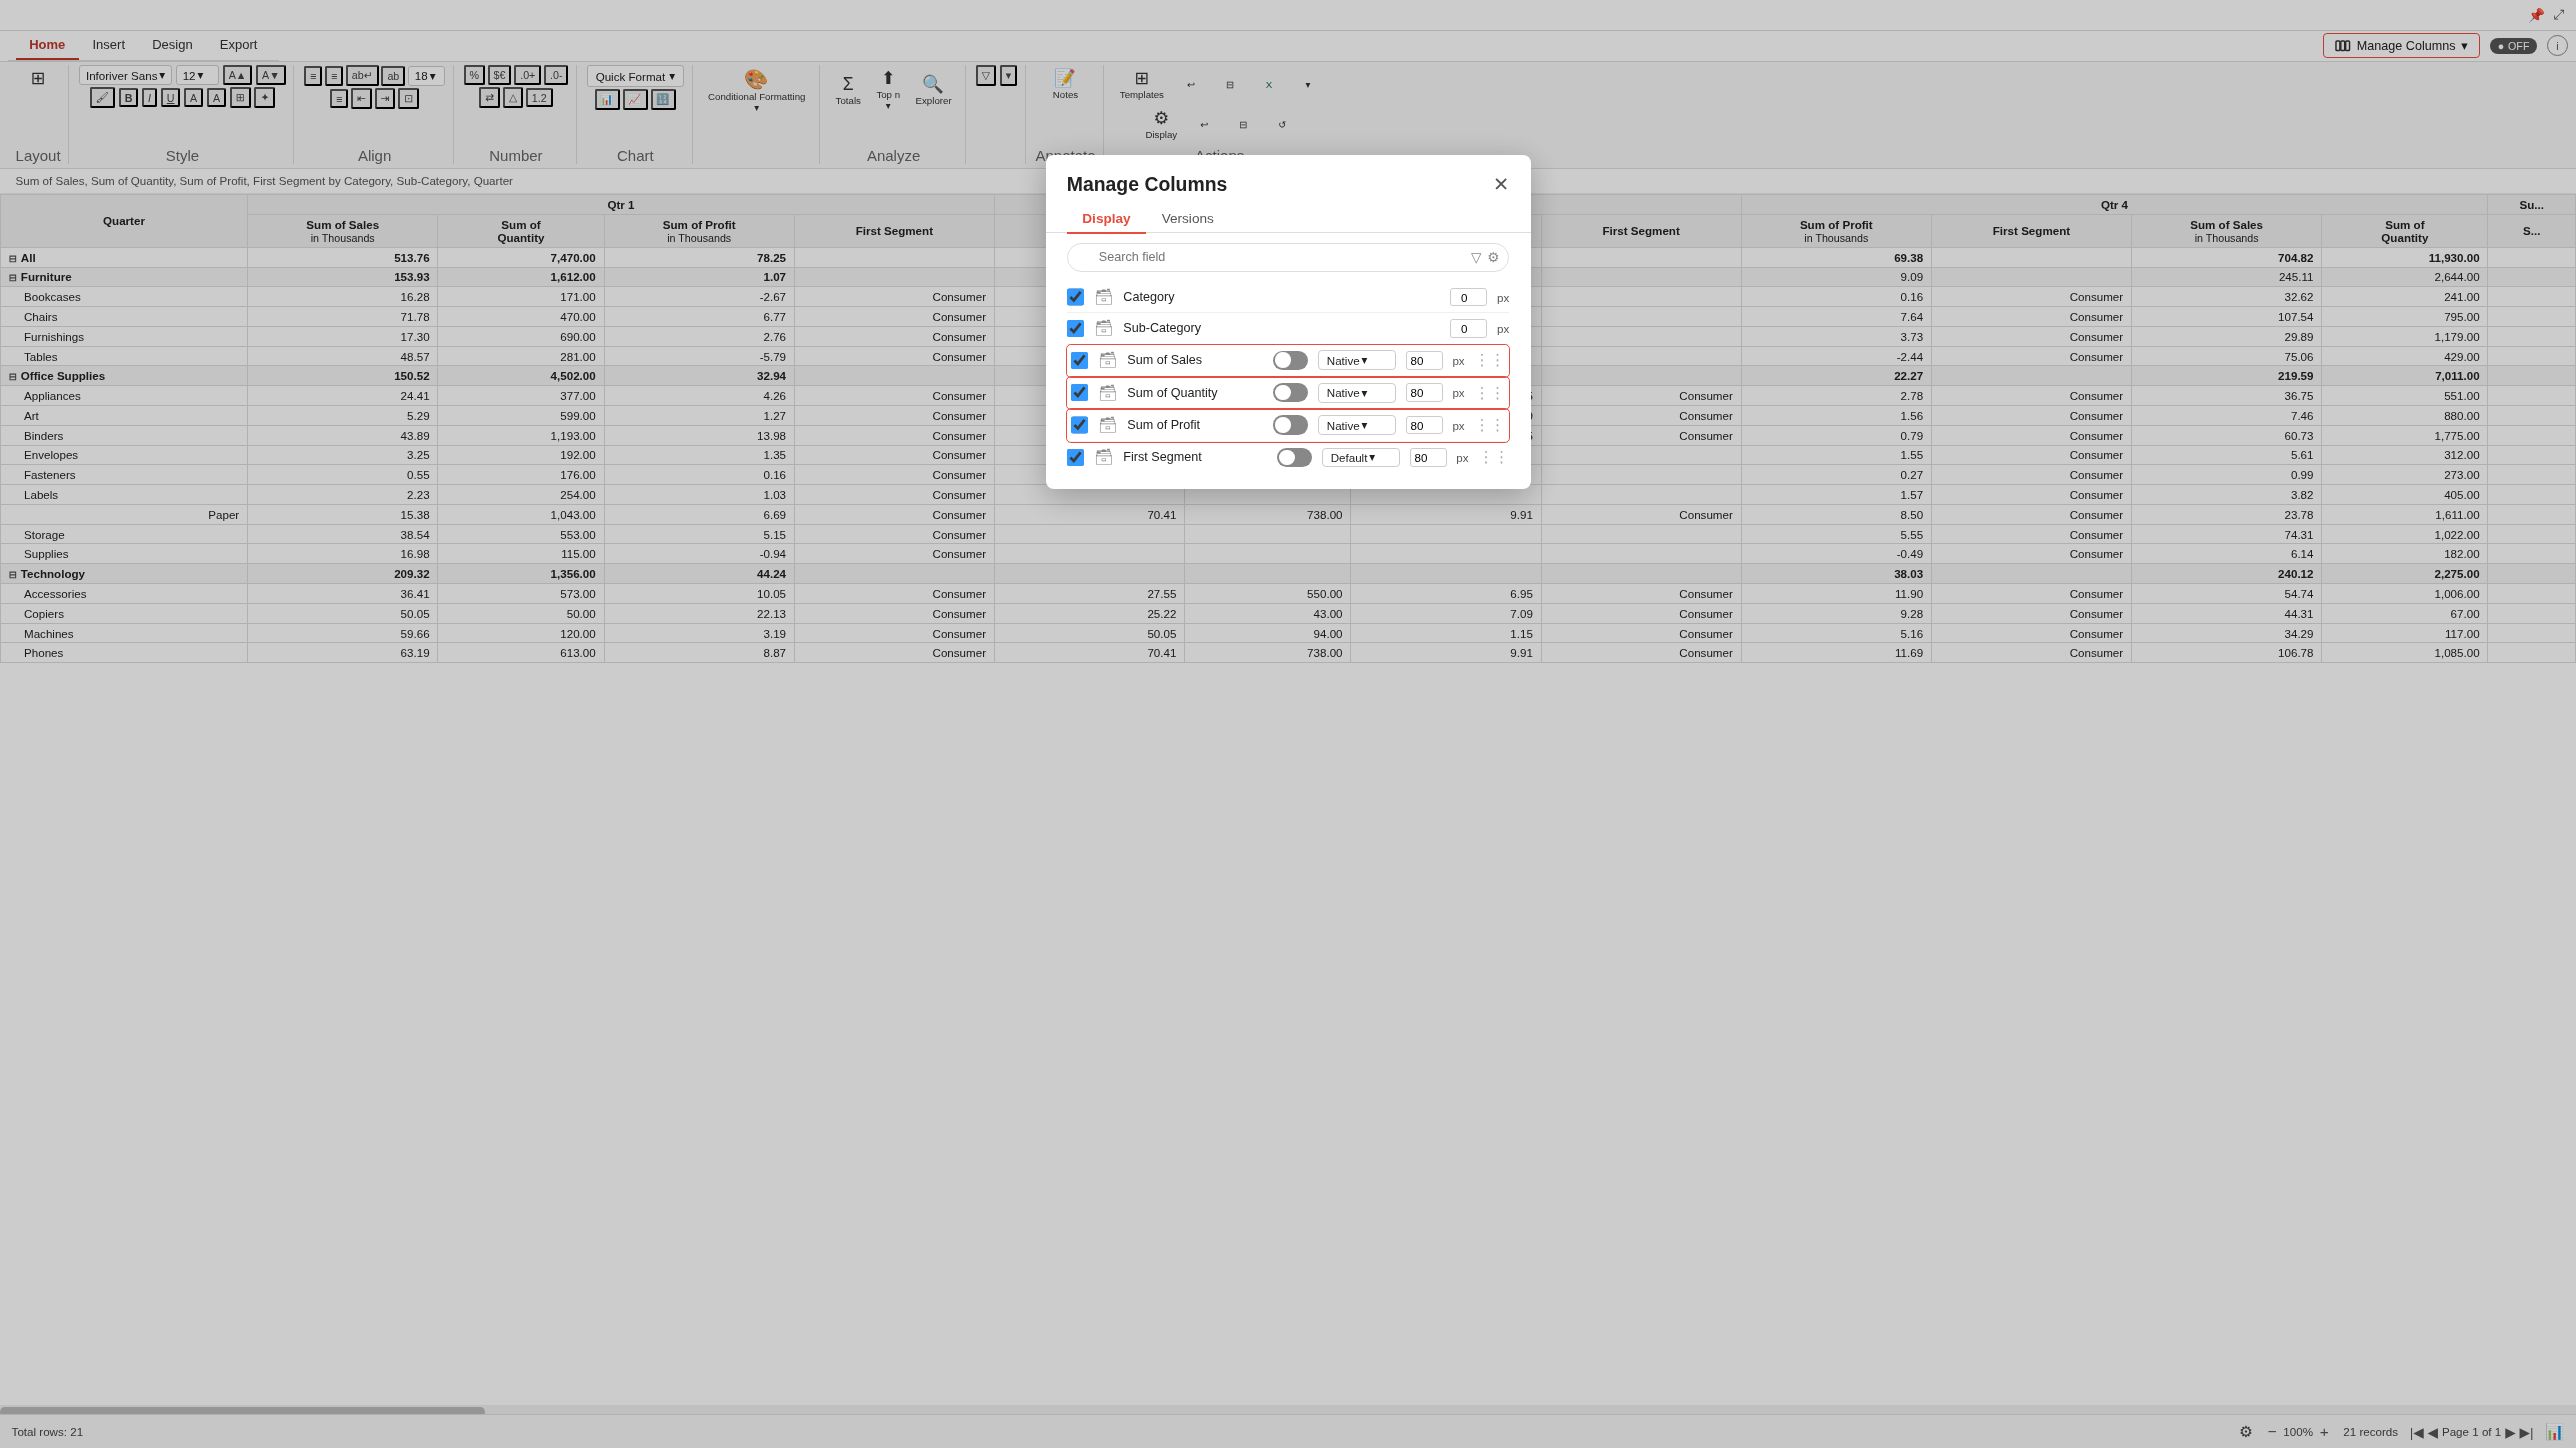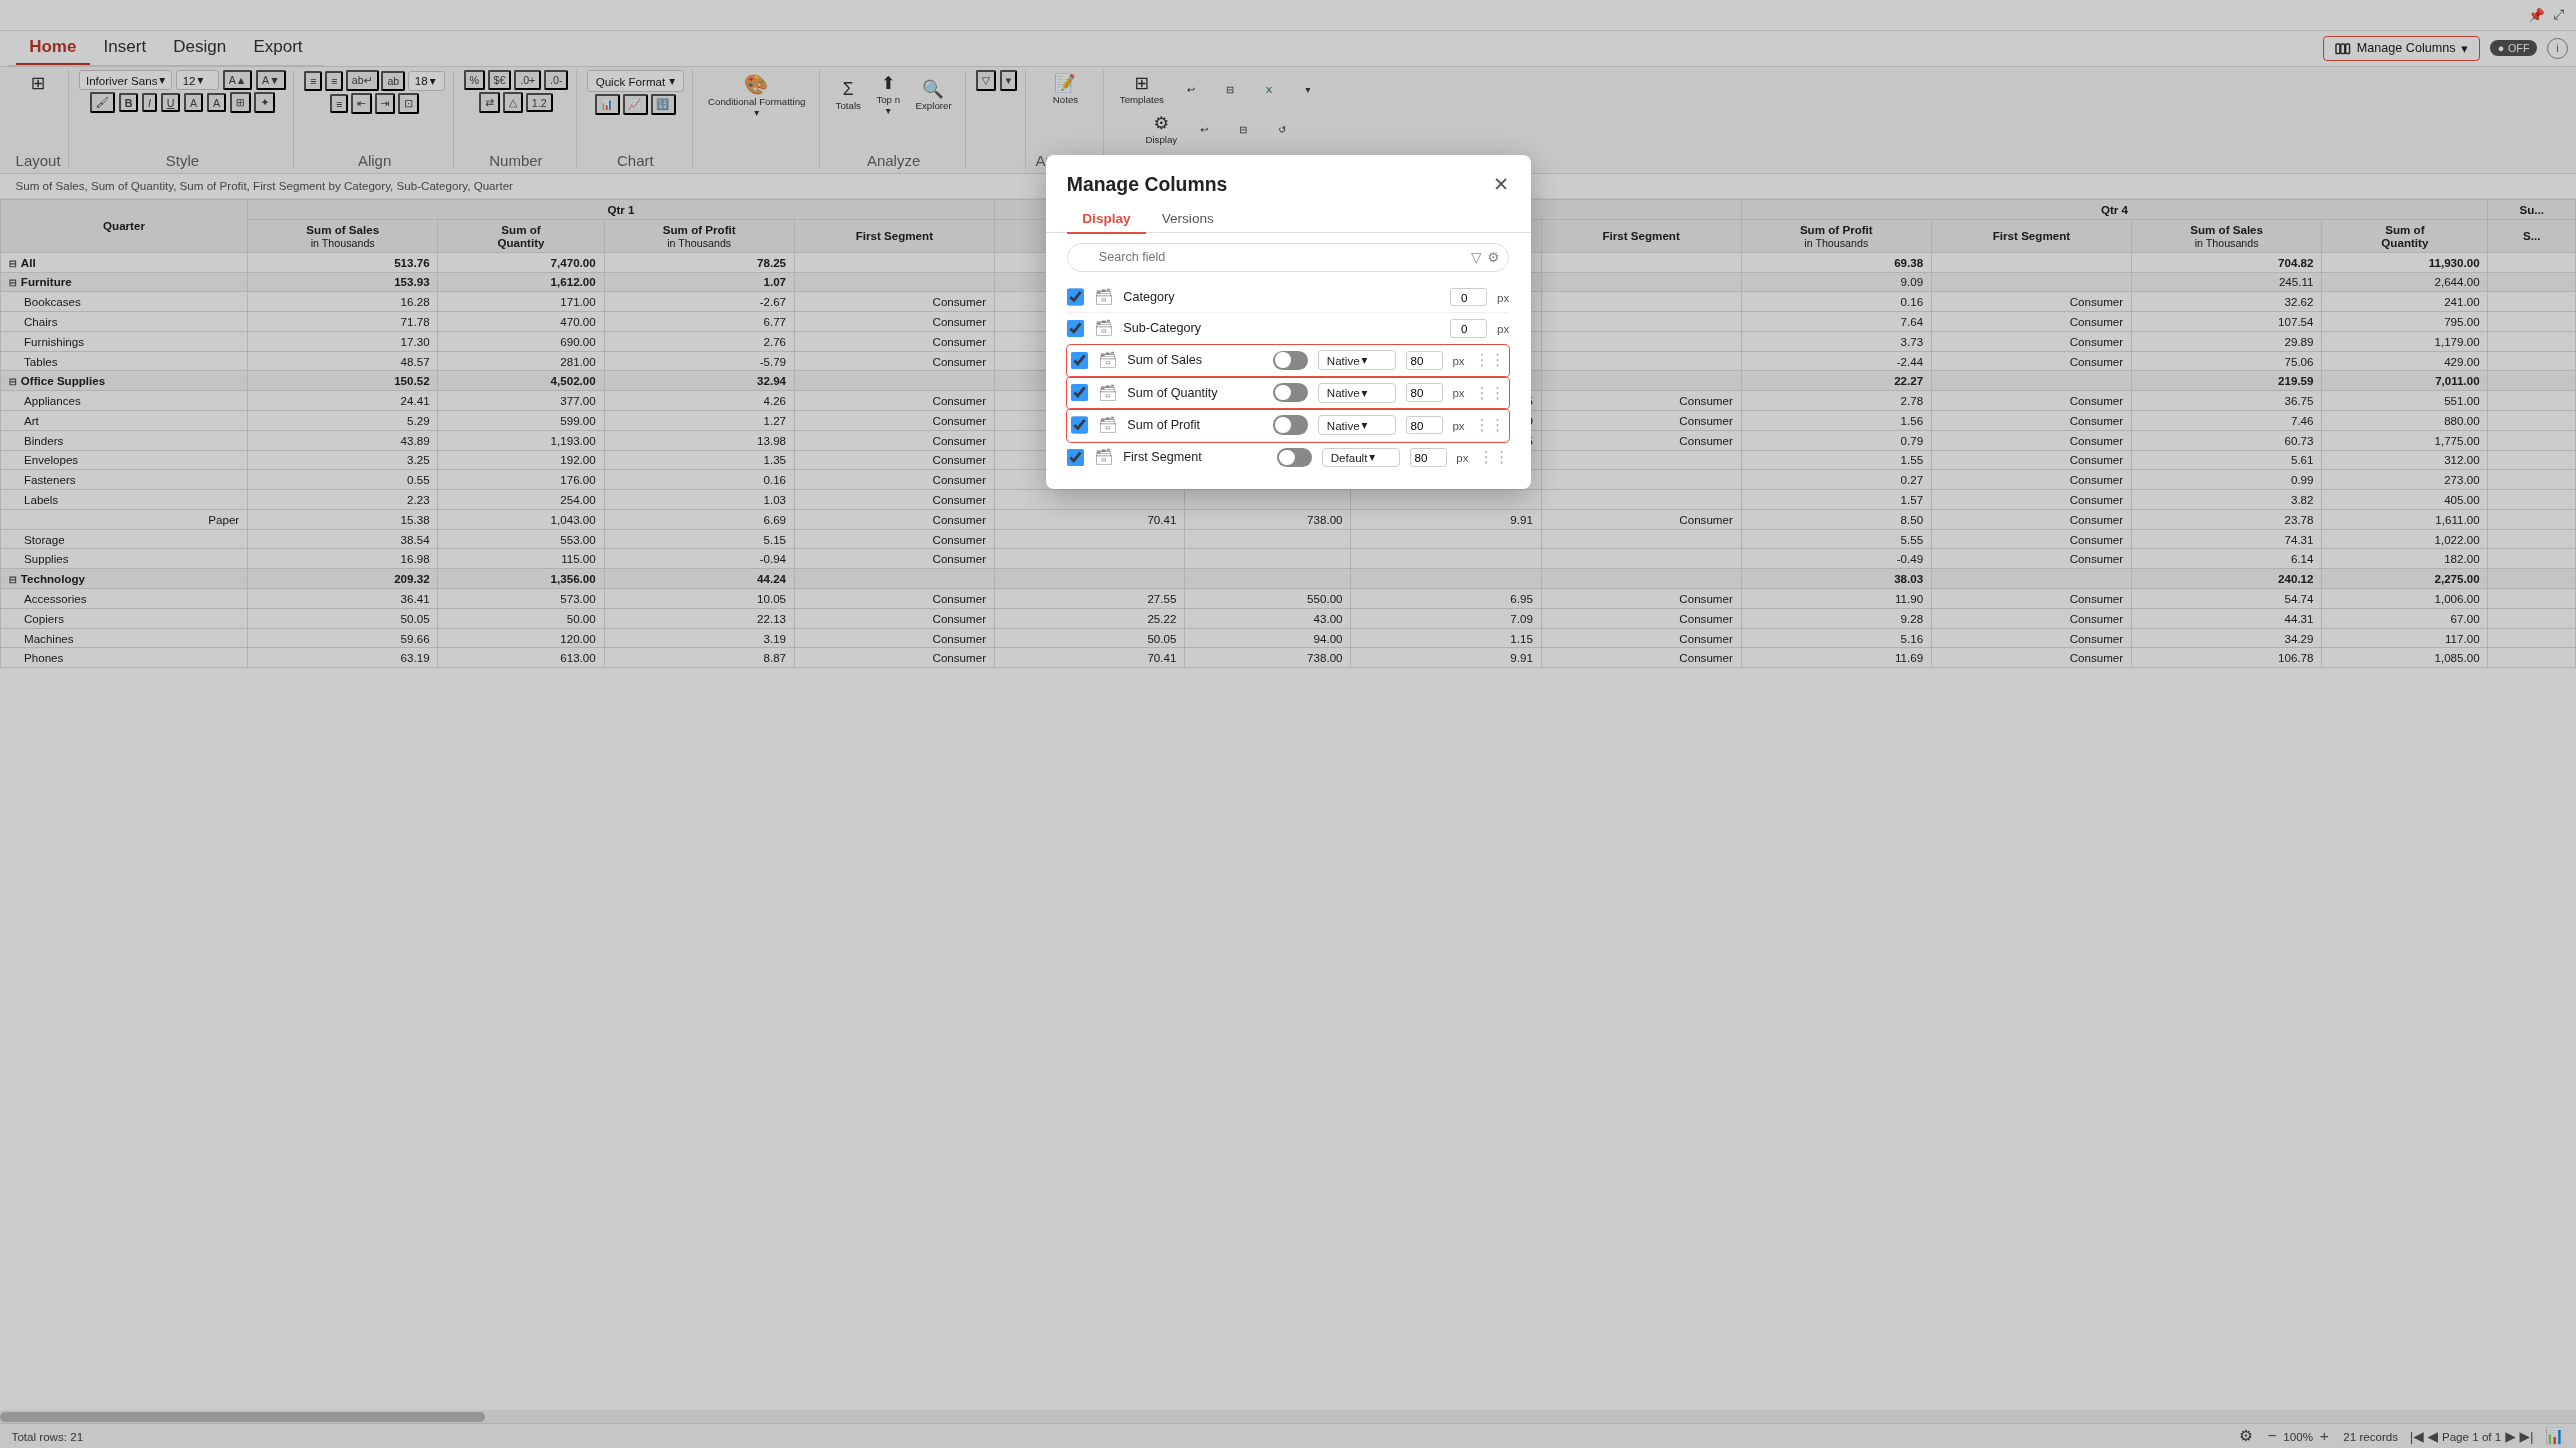--- a/index.html
+++ b/index.html
@@ -5,21 +5,21 @@
     * { box-sizing: border-box; margin: 0; padding: 0; }
     body { font-family: 'Segoe UI', Arial, sans-serif; font-size: 11.6px; background: #fff; color: #222; overflow: hidden; }
 
     
     .top-bar { display: flex; align-items: center; justify-content: space-between; padding: 1.9px 11.6px; background: #fff; border-bottom: 1px solid #ddd; height: 31px; }
     .top-bar-right { display: flex; gap: 7.8px; }
     .top-bar-icon { font-size: 13.6px; color: #555; cursor: pointer; }
 
     
     .ribbon-tabs { display: flex; gap: 0; background: #fff; border-bottom: 1px solid #ddd; padding: 0 7.8px; }
-    .ribbon-tab { padding: 5.8px 13.6px; font-size: 17px; cursor: pointer; color: #333; border-bottom: 2.9px solid transparent; }
+    .ribbon-tab { padding: 5.8px 13.6px; font-size: 13px; cursor: pointer; color: #333; border-bottom: 2.9px solid transparent; }
     .ribbon-tab.active { color: #c0392b; border-bottom: 2.9px solid #c0392b; font-weight: 600; }
 
     
     .manage-cols-btn { display: flex; align-items: center; gap: 5.8px; border: 1.9px solid #e74c3c; border-radius: 3.9px; padding: 3.9px 11.6px; background: #fff; cursor: pointer; font-size: 12.6px; font-weight: 500; color: #222; }
     .manage-cols-btn svg { width: 15.5px; height: 15.5px; }
     .toggle-btn { background: #555; border-radius: 19.4px; padding: 1.9px 7.8px; color: #fff; font-size: 10.7px; cursor: pointer; display: flex; align-items: center; gap: 3.9px; }
     .info-btn { width: 21.3px; height: 21.3px; border-radius: 50%; border: 1.5px solid #888; display: flex; align-items: center; justify-content: center; font-size: 10.7px; cursor: pointer; color: #555; }
 
     
     .ribbon { display: flex; align-items: stretch; background: #f8f8f8; border-bottom: 1px solid #ddd; padding: 3.9px 7.8px; gap: 1.9px; min-height: 78px; }
@@ -39,21 +39,21 @@
     .table-wrapper { position: relative; overflow: auto; height: calc(100vh - 213px); }
     .data-table { border-collapse: collapse; font-size: 11.6px; min-width: 100%; }
     .data-table th, .data-table td { border: 1px solid #ddd; padding: 2.9px 7.8px; white-space: nowrap; }
     .data-table th { background: #f0f0f0; font-weight: 600; text-align: center; }
     .data-table td { text-align: right; }
     .data-table td.text-left { text-align: left; }
     .bold { font-weight: 700; }
     .expand-icon { font-size: 9.7px; margin-right: 3.9px; color: #555; }
 
     
-    .status-bar { display: flex; align-items: center; justify-content: space-between; padding: 3.9px 11.6px; background: #f8f8f8; border-top: 1px solid #ddd; font-size: 11.6px; color: #444; position: fixed; bottom: 0; left: 0; right: 0; height: 25px; }
+    .status-bar { display: flex; align-items: center; justify-content: space-between; padding: 3.9px 11.6px; background: #f8f8f8; border-top: 1px solid #ddd; font-size: 11.6px; color: #444; position: fixed; bottom: 0; left: 0; right: 0; height: 34px; }
     .status-bar-right { display: flex; align-items: center; gap: 11.6px; }
     .zoom-controls { display: flex; align-items: center; gap: 3.9px; }
     .zoom-btn { cursor: pointer; font-size: 15.5px; color: #555; padding: 0 2.9px; }
     .zoom-val { font-size: 11.6px; font-weight: 500; }
     .page-nav { display: flex; align-items: center; gap: 3.9px; }
     .page-nav-btn { cursor: pointer; color: #555; font-size: 13.6px; }
     .chart-icon { color: #e74c3c; font-size: 15.5px; }
 
     
     .h-scroll { height: 13.6px; background: #f0f0f0; position: relative; margin: 0; }

